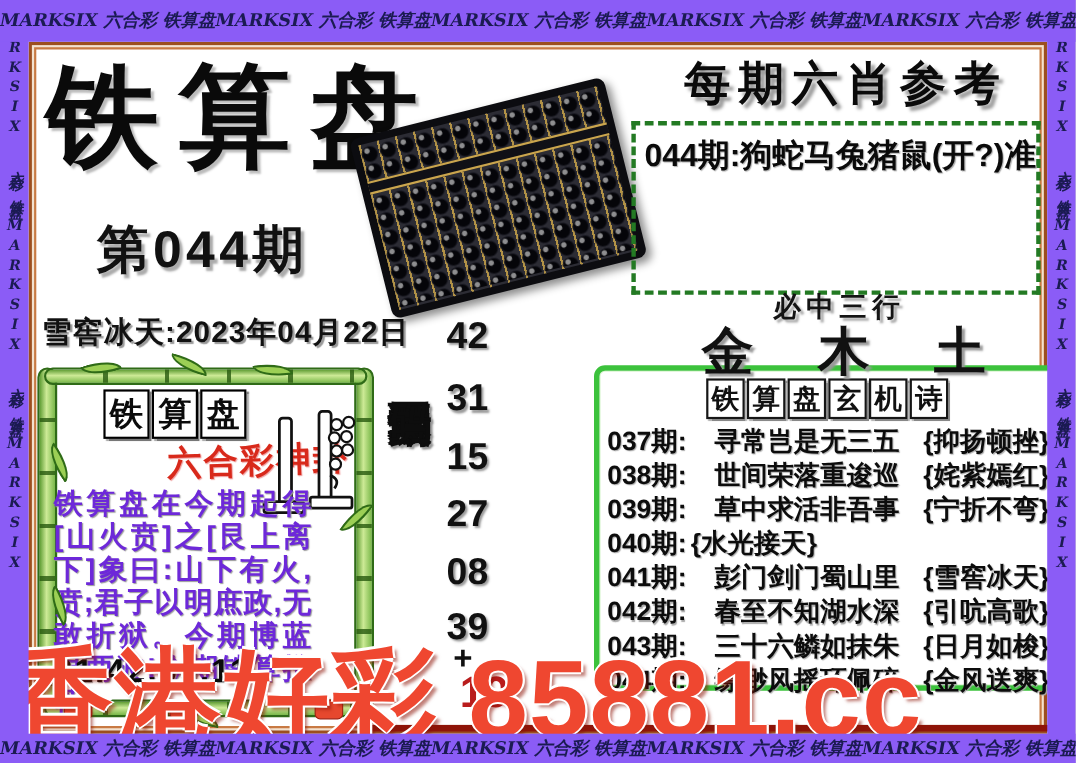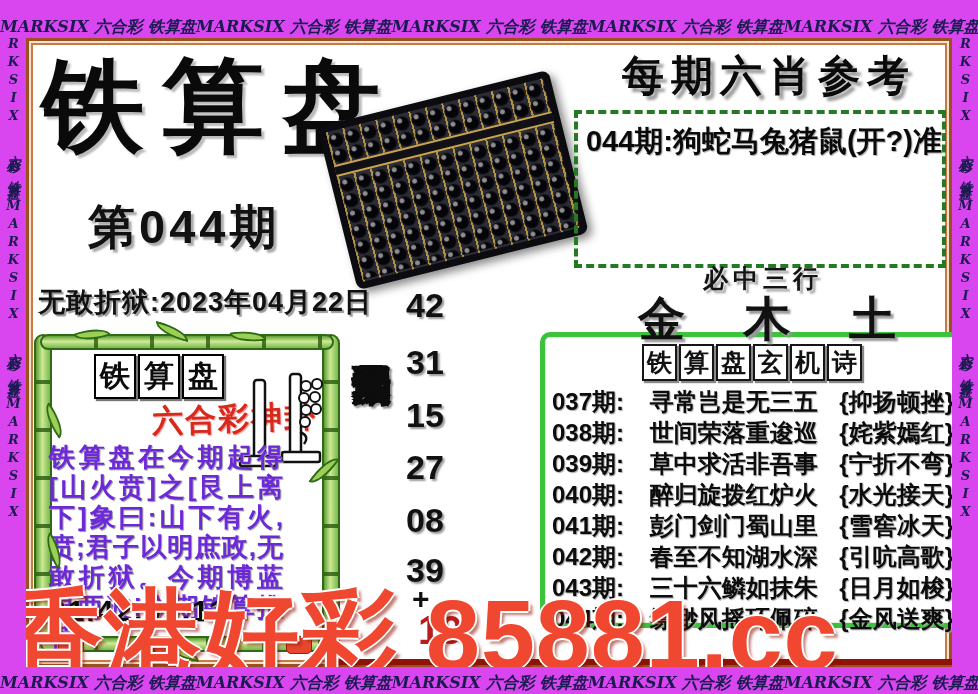--- a/index.html
+++ b/index.html
@@ -2,21 +2,21 @@
 <html><head>
 <meta charset="utf-8">
 <style>
   * { margin:0; padding:0; box-sizing:border-box; }
   html,body { background:#888; }
   .page {
     position:relative; width:978px; height:694px; background:#fff;
     overflow:hidden; font-family:"Liberation Sans", sans-serif;
   }
   
-  .strip { position:absolute; background:#d946ef; z-index:40; display:flex; align-items:flex-end; }
+  .strip { position:absolute; background:#8b5cf6; z-index:40; display:flex; align-items:center; }
   .strip-h { left:0; width:978px; justify-content:space-around; }
   .strip-top { top:0; height:38px; }
   .strip-bottom { top:667px; height:27px; }
   .strip-h span {
     font-family:"DejaVu Serif", serif; font-style:italic; font-weight:bold;
     font-size:16px; color:#1b1b52; white-space:nowrap;
   }
   .strip-v { top:0; height:694px; width:26px; z-index:30; justify-content:center; }
   .strip-left { left:0; } .strip-right { left:952px; }
   .strip-v span {
@@ -185,21 +185,21 @@
     <span>MARKSIX 六合彩 铁算盘</span>
     <span>MARKSIX 六合彩 铁算盘</span>
     <span>MARKSIX 六合彩 铁算盘</span>
     <span>MARKSIX 六合彩 铁算盘</span>
   </div>
 
   <div class="frame"></div>
 
   <div class="abs main-title">铁算盘</div>
   <div class="abs issue-no">第044期</div>
-  <div class="abs draw-date">无敢折狱:2023年04月22日</div>
+  <div class="abs draw-date">雪窖冰天:2023年04月22日</div>
 
   <div class="abs abacus-photo">
     <div class="rods"></div>
     <div class="beads beads-top"></div>
     <div class="beam"></div>
     <div class="beads beads-bottom"></div>
   </div>
 
   <div class="abs sixxiao-title">每期六肖参考</div>
   <div class="abs dash-box">
@@ -228,21 +228,20 @@
           <span class="poem">世间荣落重逡巡</span>
           <span class="hint">{姹紫嫣红}</span>
         </div>
       <div class="poem-row">
           <span class="iss">039期:</span>
           <span class="poem">草中求活非吾事</span>
           <span class="hint">{宁折不弯}</span>
         </div>
       <div class="poem-row">
           <span class="iss">040期:</span>
-          <span class="poem">醉归旋拨红炉火</span>
           <span class="hint">{水光接天}</span>
         </div>
       <div class="poem-row">
           <span class="iss">041期:</span>
           <span class="poem">彭门剑门蜀山里</span>
           <span class="hint">{雪窖冰天}</span>
         </div>
       <div class="poem-row">
           <span class="iss">042期:</span>
           <span class="poem">春至不知湖水深</span>

